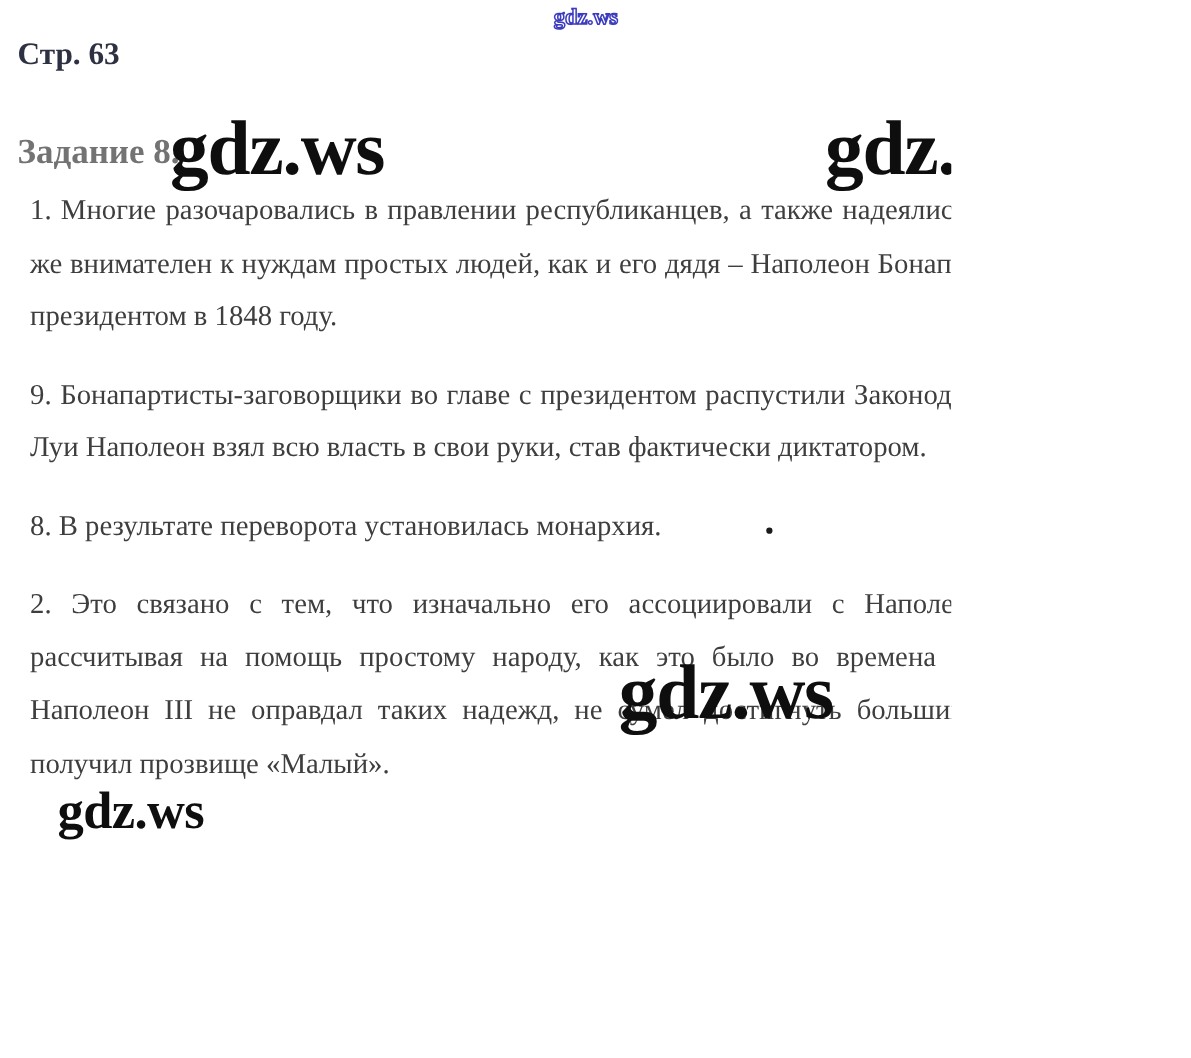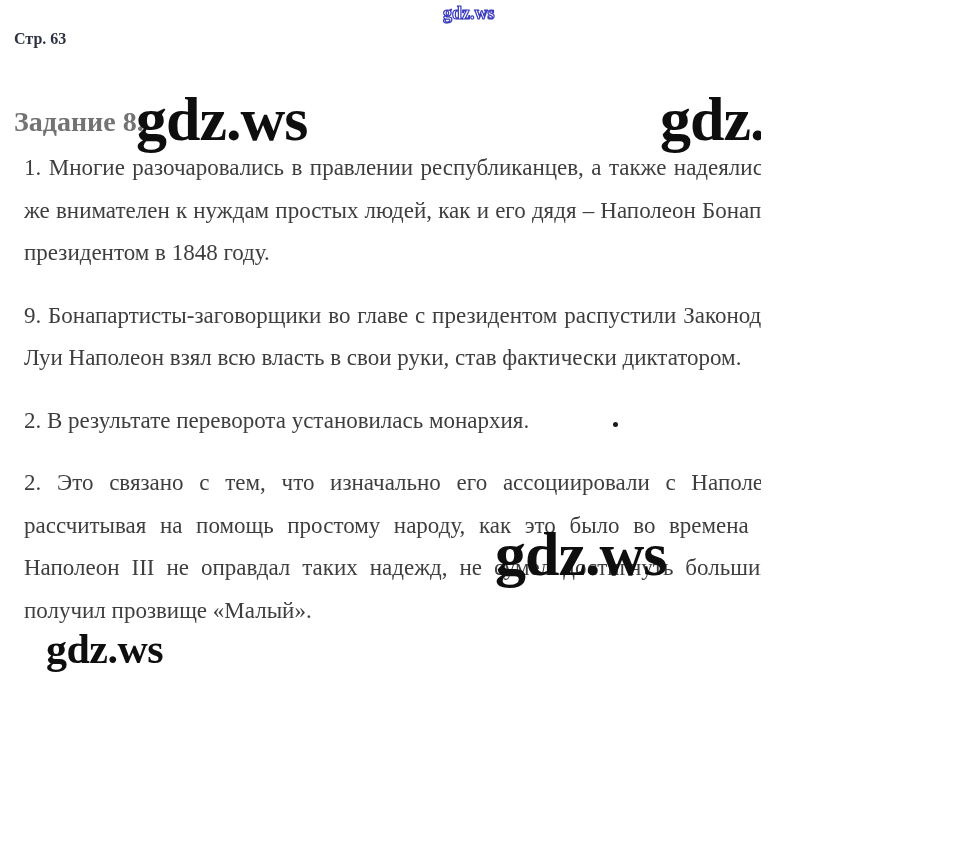--- a/index.html
+++ b/index.html
@@ -29,21 +29,21 @@
     color: #ffffff;
     -webkit-text-stroke: 1.2px #3c3cbe;
     text-shadow: 0 0 1px #4a4ac8;
     letter-spacing: 0px;
     z-index: 6;
   }
   .page-label {
     position: absolute;
     left: 14px;
     top: 30px;
-    font-size: 16px;
+    font-size: 25px;
     font-weight: 700;
     color: #2d3142;
     z-index: 2;
   }
   .clip-patch {
     position: absolute;
     left: 96px;
     top: 32px;
     width: 13px;
     height: 27px;
@@ -101,21 +101,21 @@
 
   <div class="task-label">Задание 8.</div>
 
   <div class="wm wm-large-1">gdz.ws</div>
 
   <div class="wm wm-large-2">gdz.ws</div>
 
   <div class="content">
     <p>1. Многие разочаровались в правлении республиканцев, а также надеялись, что он будет так же внимателен к нуждам простых людей, как и его дядя – Наполеон Бонапарт. Он был избран президентом в 1848 году.</p>
     <p>9. Бонапартисты-заговорщики во главе с президентом распустили Законодательное собрание, Луи Наполеон взял всю власть в свои руки, став фактически диктатором.</p>
-    <p>2. В результате переворота установилась монархия.</p>
+    <p>8. В результате переворота установилась монархия.</p>
     <p>2. Это связано с тем, что изначально его ассоциировали с Наполеоном Бонапартом, рассчитывая на помощь простому народу, как это было во времена его дяди. Однако, Наполеон III не оправдал таких надежд, не сумел достигнуть больших высот, а потому получил прозвище «Малый».</p>
   </div>
 
   <div class="wm wm-mid">gdz.ws</div>
 
   <div class="wm wm-small-left">gdz.ws</div>
 
   <div class="ink-dot"></div>
 
 </div>

